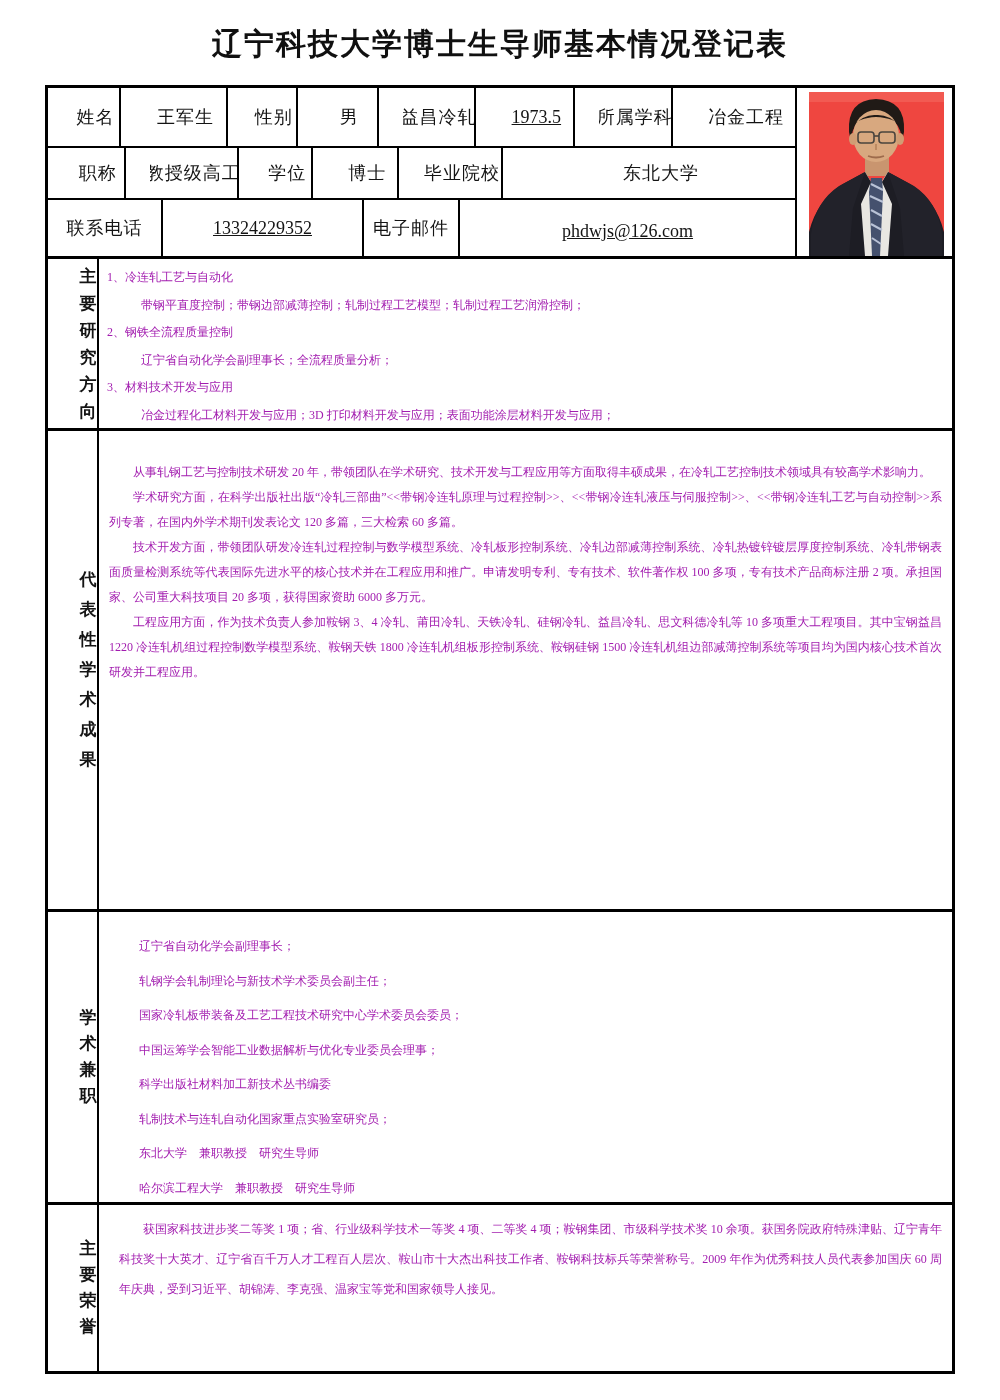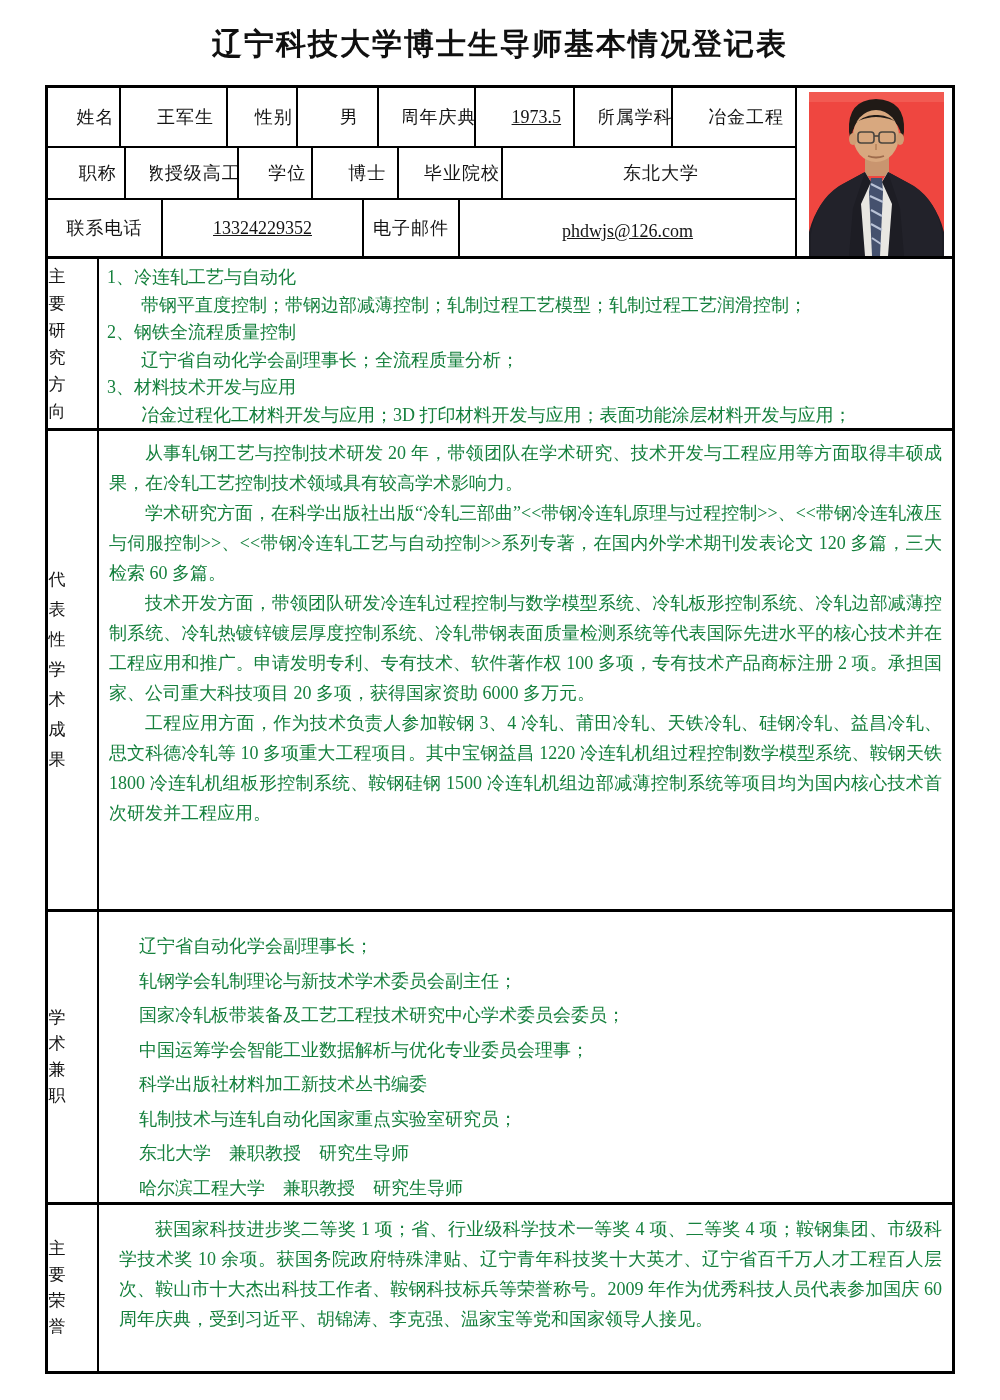--- a/index.html
+++ b/index.html
@@ -36,38 +36,38 @@
     position:absolute; top:0; right:0; width:157px; height:168px;
     box-sizing:border-box; border-left:2px solid #000;
     padding:4px 8px 0 12px; background:#fff;
   }
   .photo-cell svg { display:block; }
   
   .section { display:flex; border-bottom:3px solid #000; }
   .section.last { border-bottom:none; }
   .sec-label {
     width:51px; box-sizing:border-box; border-right:2px solid #000;
-    display:flex; align-items:center; justify-content:flex-start; flex:none;
+    display:flex; align-items:center; justify-content:flex-end; flex:none;font-weight:bold;
   }
   .vtext {
     width:18px; word-break:break-all; text-align:center;
     font-size:17px; color:#141414;
   }
   .vt-research { line-height:27px; }
   .vt-achv { line-height:30px; }
   .vt-pos { line-height:26px; }
   .vt-honor { line-height:26px; }
-  .sec-content { flex:1; overflow:hidden; font-size:18px; color:#15803d; }
+  .sec-content { flex:1; overflow:hidden; font-size:12px; color:#a21caf; }
   
   .sec-research { height:169px; }
   .c-research { padding:5px 8px 0 8px; line-height:27.5px; }
   .ri-detail { padding-left:34px; }
   
   .sec-achv { height:478px; }
-  .c-achv { padding:7px 10px 0 10px; line-height:30px; text-align:justify; }
+  .c-achv { padding:7px 10px 0 10px; line-height:25px; text-align:justify;margin-top:22px; }
   .c-achv p { margin:0; text-indent:2em; }
   
   .sec-pos { height:290px; }
   .c-pos { padding:17px 10px 0 40px; line-height:34.5px; }
   
   .sec-honor { height:166px; }
   .c-honor { padding:9px 10px 0 20px; line-height:30px; text-align:justify; }
   .c-honor p { margin:0; text-indent:2em; }
   
   .w-c1{width:66px;} .w-c2{width:111px;} .w-c3{width:62px;} .w-c4{width:76px;}
@@ -84,21 +84,21 @@
 
   <div class="form">
 
     <div class="info">
       <div class="info-rows">
         <div class="irow r1">
           <div class="cell w-c1">姓名</div>
           <div class="cell w-c2">王军生</div>
           <div class="cell w-c3">性别</div>
           <div class="cell w-c4">男</div>
-          <div class="cell w-c5">周年庆典</div>
+          <div class="cell w-c5">益昌冷轧</div>
           <div class="cell w-c6 num">1973.5</div>
           <div class="cell w-c7">所属学科</div>
           <div class="cell w-c8">冶金工程</div>
         </div>
         <div class="irow r2">
           <div class="cell w-c1">职称</div>
           <div class="cell w-c2">教授级高工</div>
           <div class="cell w-c3">学位</div>
           <div class="cell w-c4">博士</div>
           <div class="cell w-c5">毕业院校</div>

